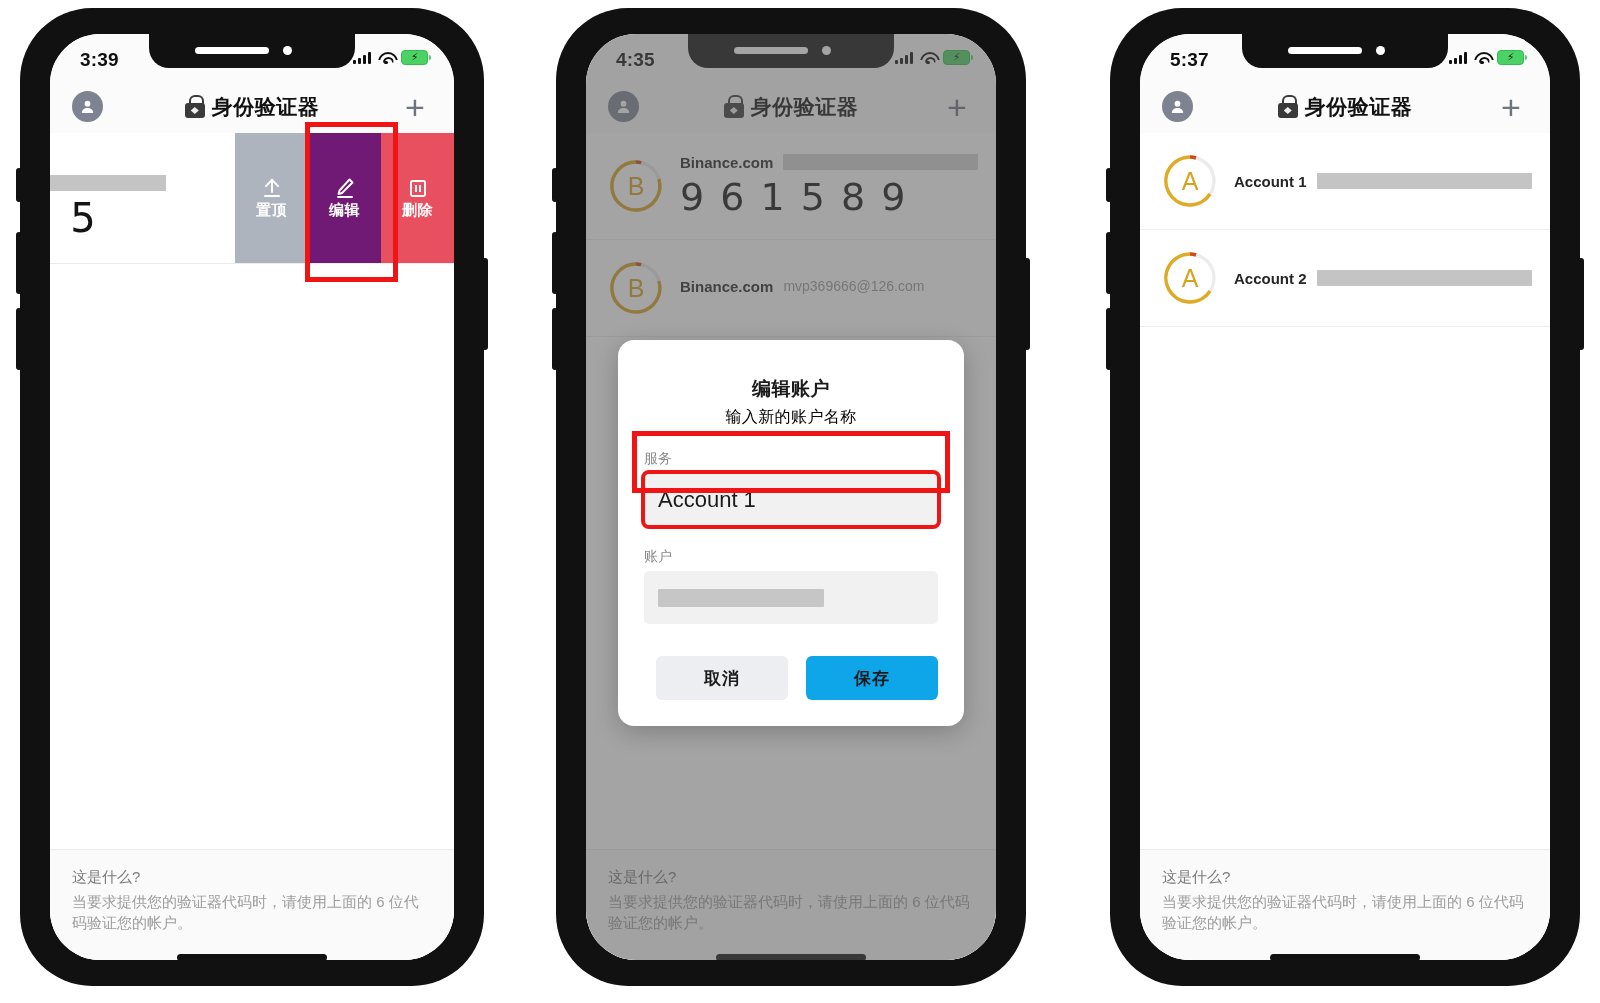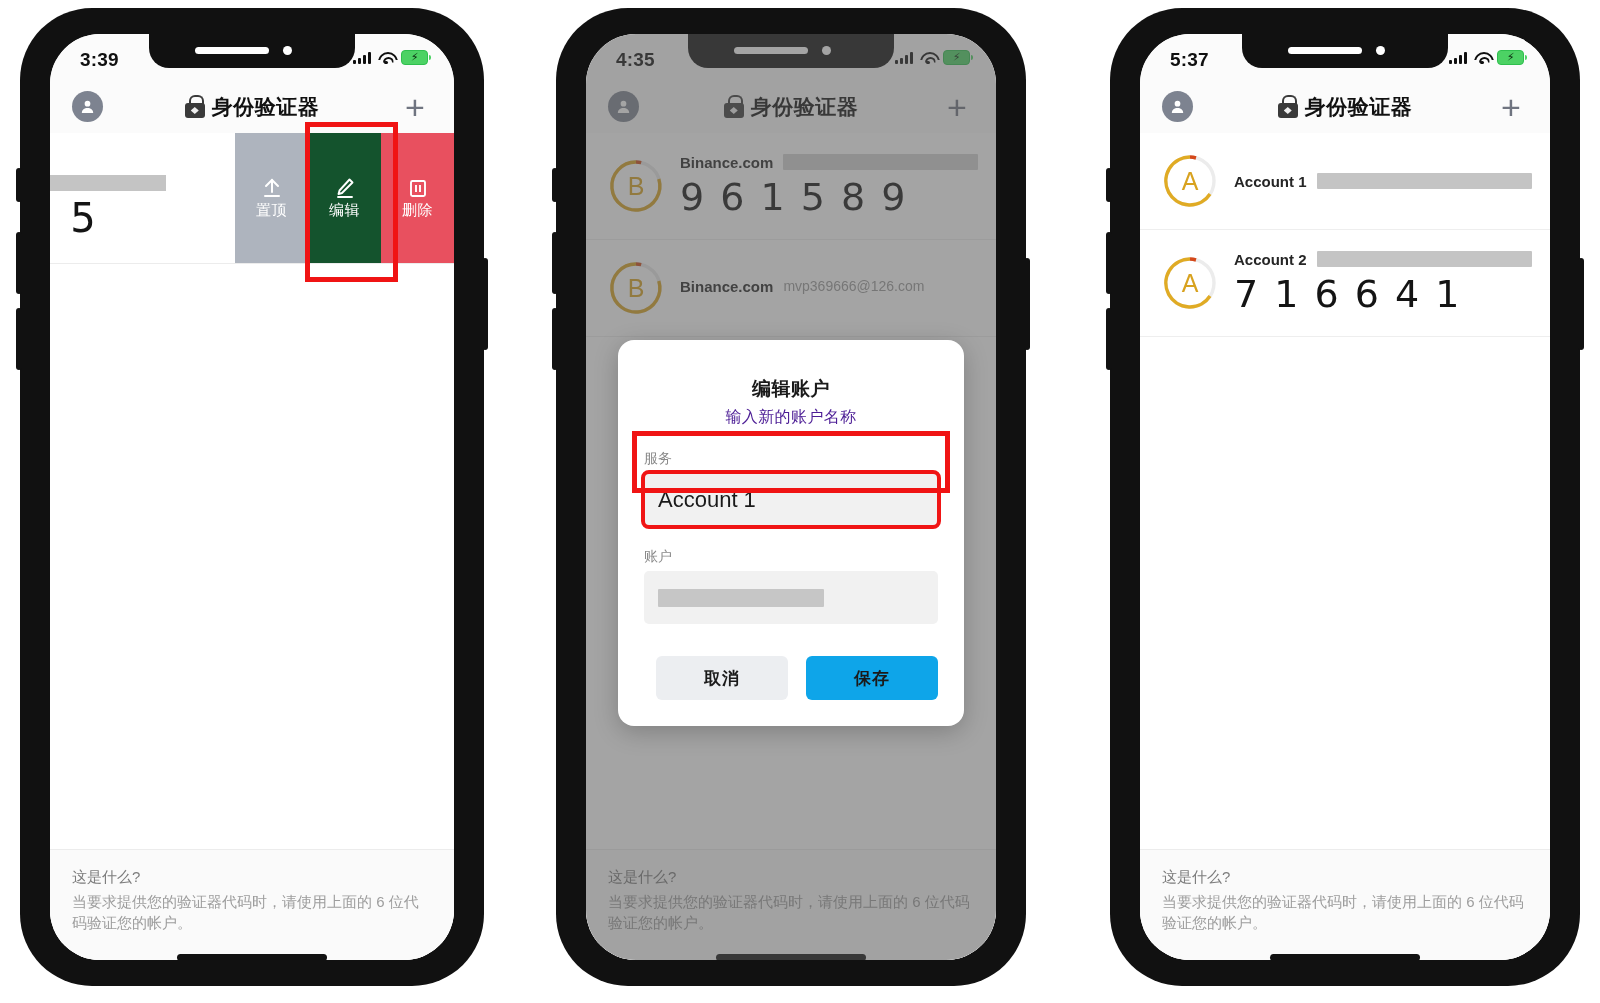--- a/index.html
+++ b/index.html
@@ -143,24 +143,24 @@
 
   
   .swipe{
     position:absolute;right:0;top:0;display:flex;height:130px;z-index:5;
   }
   .swipe .act{
     width:73px;display:flex;flex-direction:column;align-items:center;justify-content:center;
     gap:1px;color:#fff;
   }
   .act-pin{background:#aeb4be;}
-  .act-edit{background:#14532d;text-align:center;}
+  .act-edit{background:#701a75;text-align:center;}
   .act-del{background:#e8505f;}
   .act .glyph{font-size:23px;line-height:1;font-weight:400;}
-  .act .lbl{font-size:15px;font-weight:400;letter-spacing:.5px;}
+  .act .lbl{font-size:15px;font-weight:700;letter-spacing:.5px;}
   .act svg{display:block;}
 
   
   .partial-row{
     position:absolute;left:0;top:0;height:130px;width:100%;
     display:flex;flex-direction:column;justify-content:center;padding-left:0;box-sizing:border-box;
   }
   .partial-mask{
     position:absolute;left:-34px;top:42px;width:150px;height:16px;background:#c4c4c4;
   }
@@ -178,21 +178,21 @@
   .help-a{font-size:15px;color:#9d9d9d;line-height:1.45;}
 
   
   .dim{position:absolute;inset:0;background:rgba(90,90,90,0.55);z-index:40;}
   .dialog{
     position:absolute;z-index:50;left:32px;right:32px;top:306px;
     background:#ffffff;border-radius:16px;padding:36px 26px 26px 26px;box-sizing:border-box;
     box-shadow:0 6px 24px rgba(0,0,0,.22);
   }
   .dlg-title{font-size:19px;font-weight:700;color:#1a1a1a;text-align:center;letter-spacing:.5px;}
-  .dlg-sub{font-size:16px;color:#4c1d95;text-align:center;margin-top:5px;letter-spacing:.4px;}
+  .dlg-sub{font-size:16px;color:#000000;text-align:center;margin-top:5px;letter-spacing:.4px;}
   .fld-label{font-size:14px;color:#8a8a8a;margin-top:22px;margin-bottom:5px;}
   .fld{
     background:#f1f1f1;border-radius:5px;height:53px;display:flex;align-items:center;
     padding:0 14px;box-sizing:border-box;
   }
   .fld.focused{outline:4px solid #f01515;outline-offset:-1px;}
   .fld-value{font-size:22px;color:#1a1a1a;}
   .fld-mask{width:166px;height:18px;background:#c6c6c6;border-radius:1px;}
   .dlg-actions{display:flex;gap:18px;margin-top:32px;margin-left:12px;}
   .dlg-btn{
@@ -500,21 +500,20 @@
               <path d="M28 4 A24 24 0 1 0 48 41" fill="none" stroke="#e0ab24" stroke-width="3.4"></path>
               <path d="M28 4 A24 24 0 0 1 34 5" fill="none" stroke="#d4481a" stroke-width="3.4"></path>
             </svg>
             <div class="letter">A</div>
           </div>
           <div class="acct-info">
             <div class="acct-top">
               <span class="acct-name">Account 2</span>
               <span class="acct-mask"></span>
             </div>
-            <div class="acct-code">7 1 6  6 4 1</div>
           </div>
         </div>
 
         <div class="help">
           <div class="help-q">这是什么?</div>
           <div class="help-a">当要求提供您的验证器代码时，请使用上面的 6 位代码验证您的帐户。</div>
         </div>
       </div>
 
       <div class="home-ind"></div>

